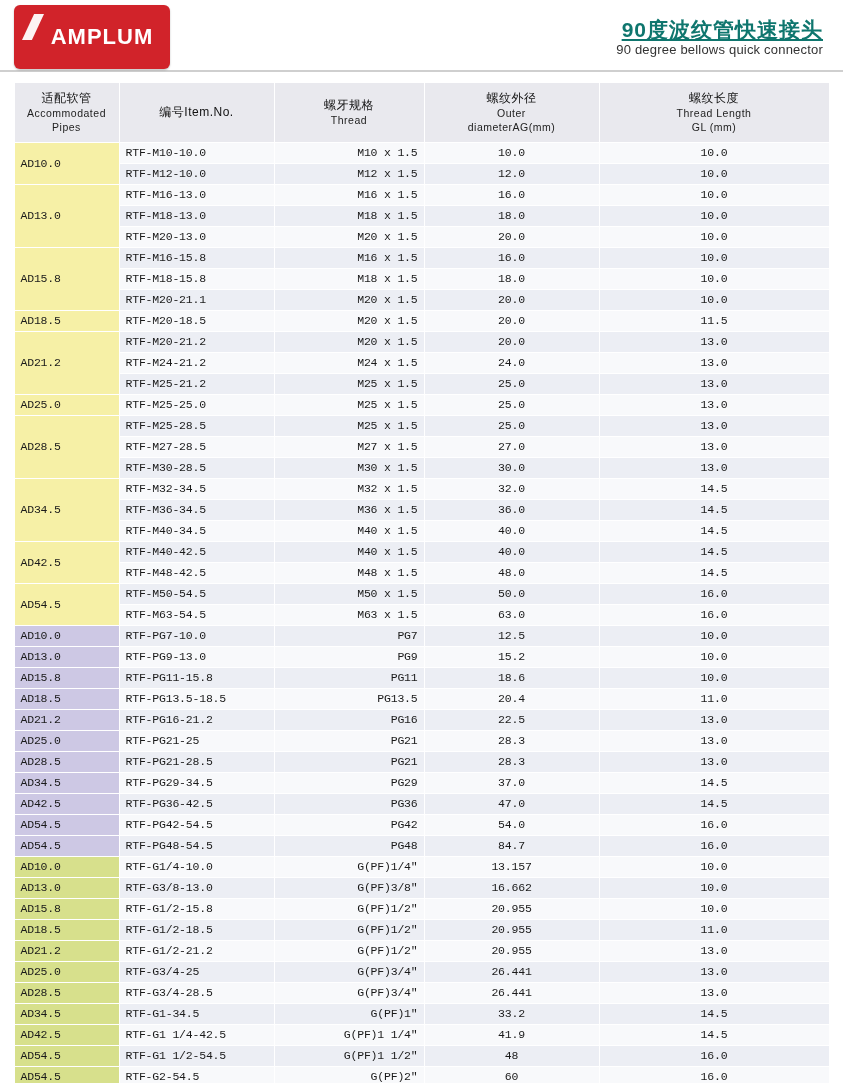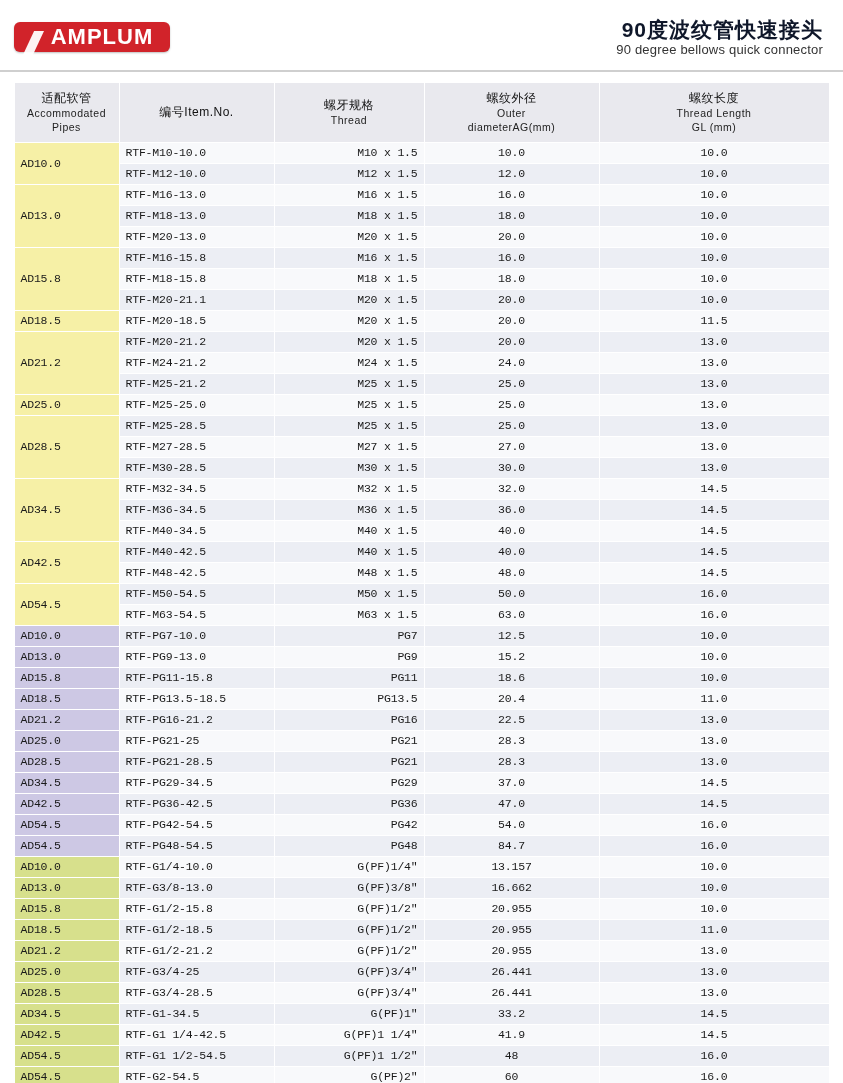--- a/index.html
+++ b/index.html
@@ -19,21 +19,21 @@
   .header {
     display: flex;
     align-items: center;
     justify-content: space-between;
     padding: 10px 14px 6px 14px;
     border-bottom: 2px solid #cfcfcf;
     height: 72px;
   }
   .logo-box {
     width: 156px;
-    height: 30px;
+    height: 64px;
     background: #d1232a;
     border-radius: 6px;
     display: flex;
     align-items: center;
     justify-content: center;
     box-shadow: 0 1px 2px rgba(0,0,0,.25);
     position: relative;
   }
   .logo-box .swoosh {
     position: absolute;
@@ -51,23 +51,24 @@
     padding-left: 20px;
     font-family: "Liberation Sans", sans-serif;
   }
   .title-wrap {
     text-align: right;
     padding-right: 6px;
   }
   .title-cn {
     font-size: 21px;
     font-weight: bold;
-    color: #0f172a;
+    color: #0f766e;
     letter-spacing: 1px;
     line-height: 1.2;
+    text-decoration: underline;
   }
   .title-en {
     font-size: 13px;
     color: #333;
     letter-spacing: .2px;
   }
 
   
   table.spec {
     border-collapse: collapse;

